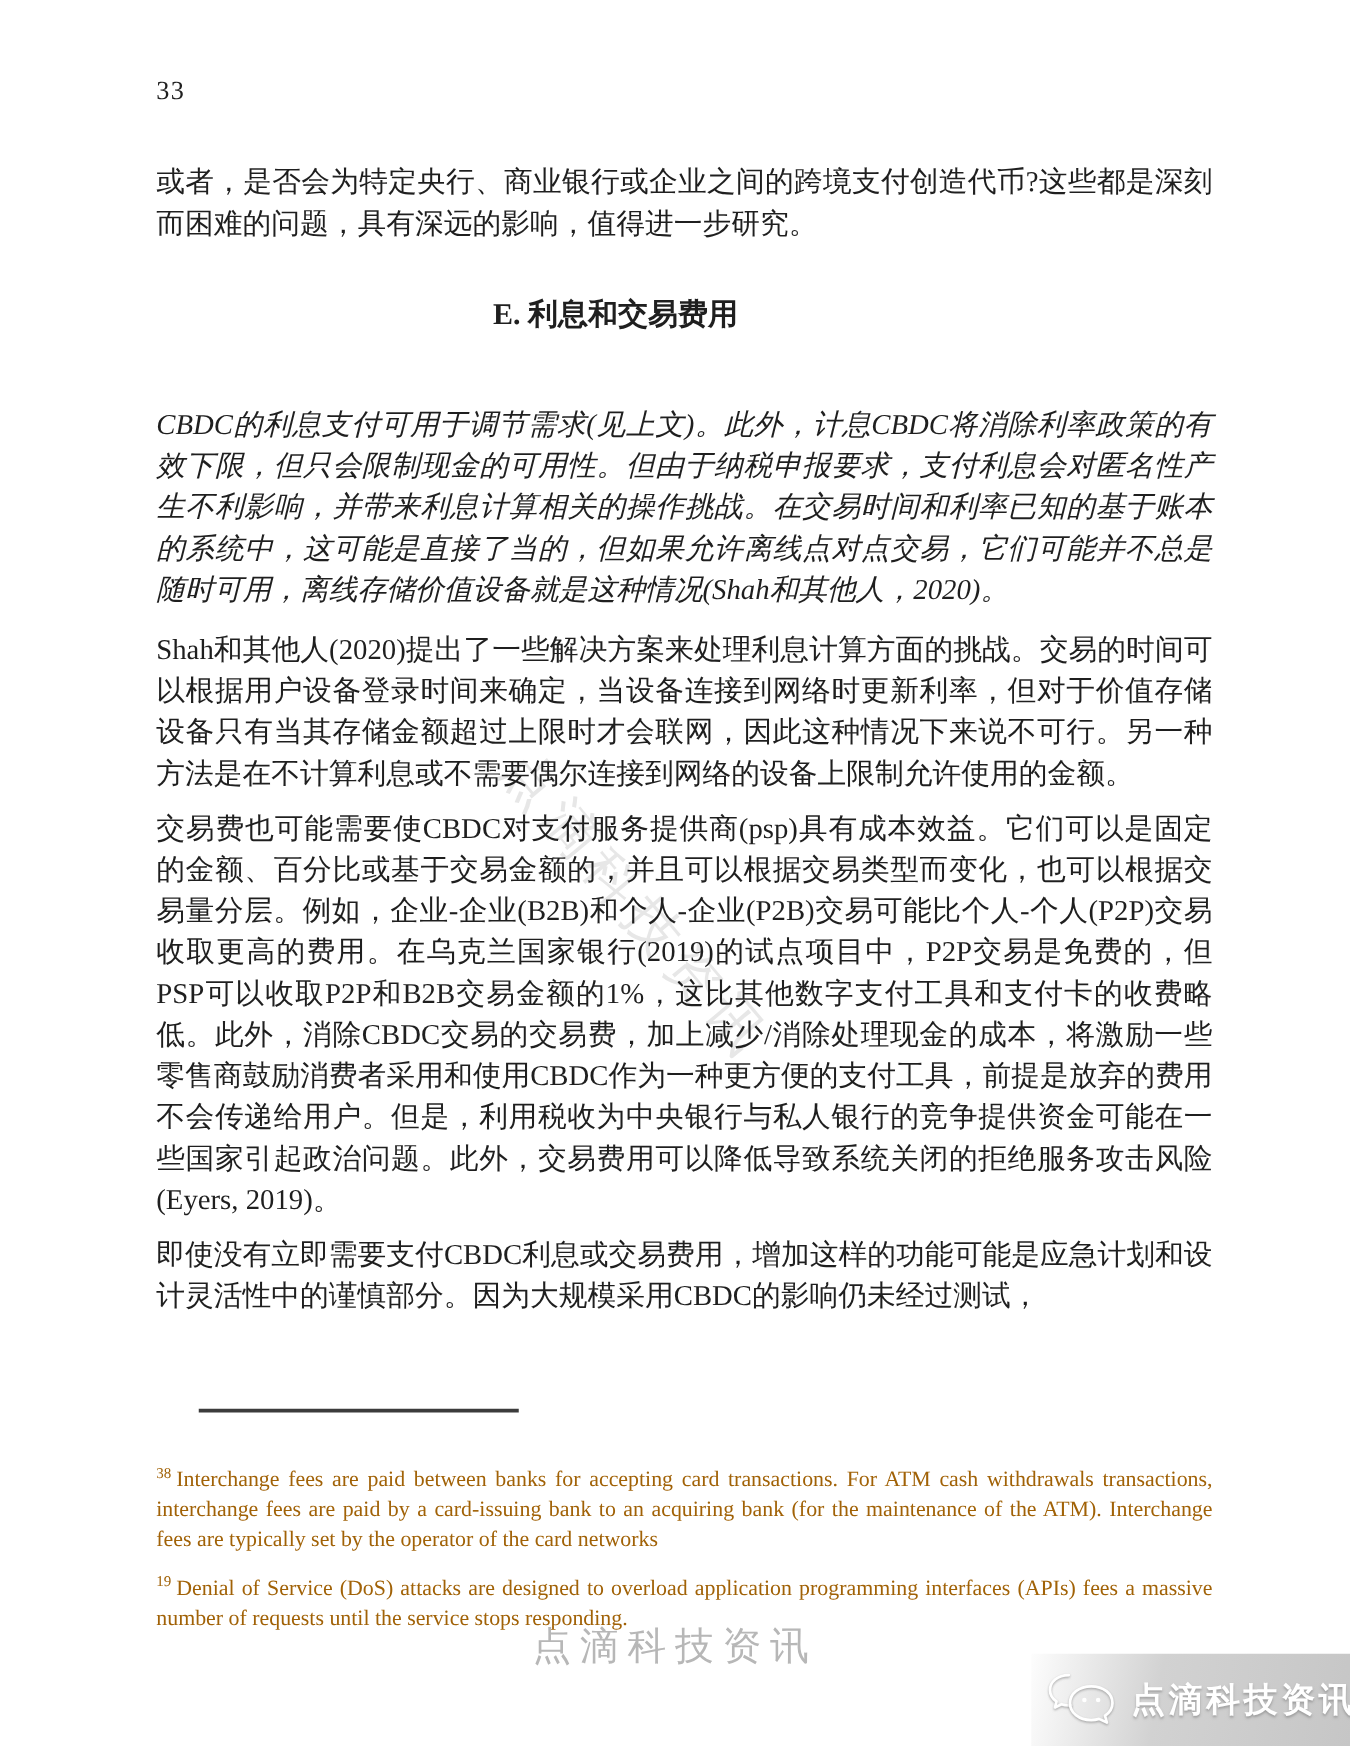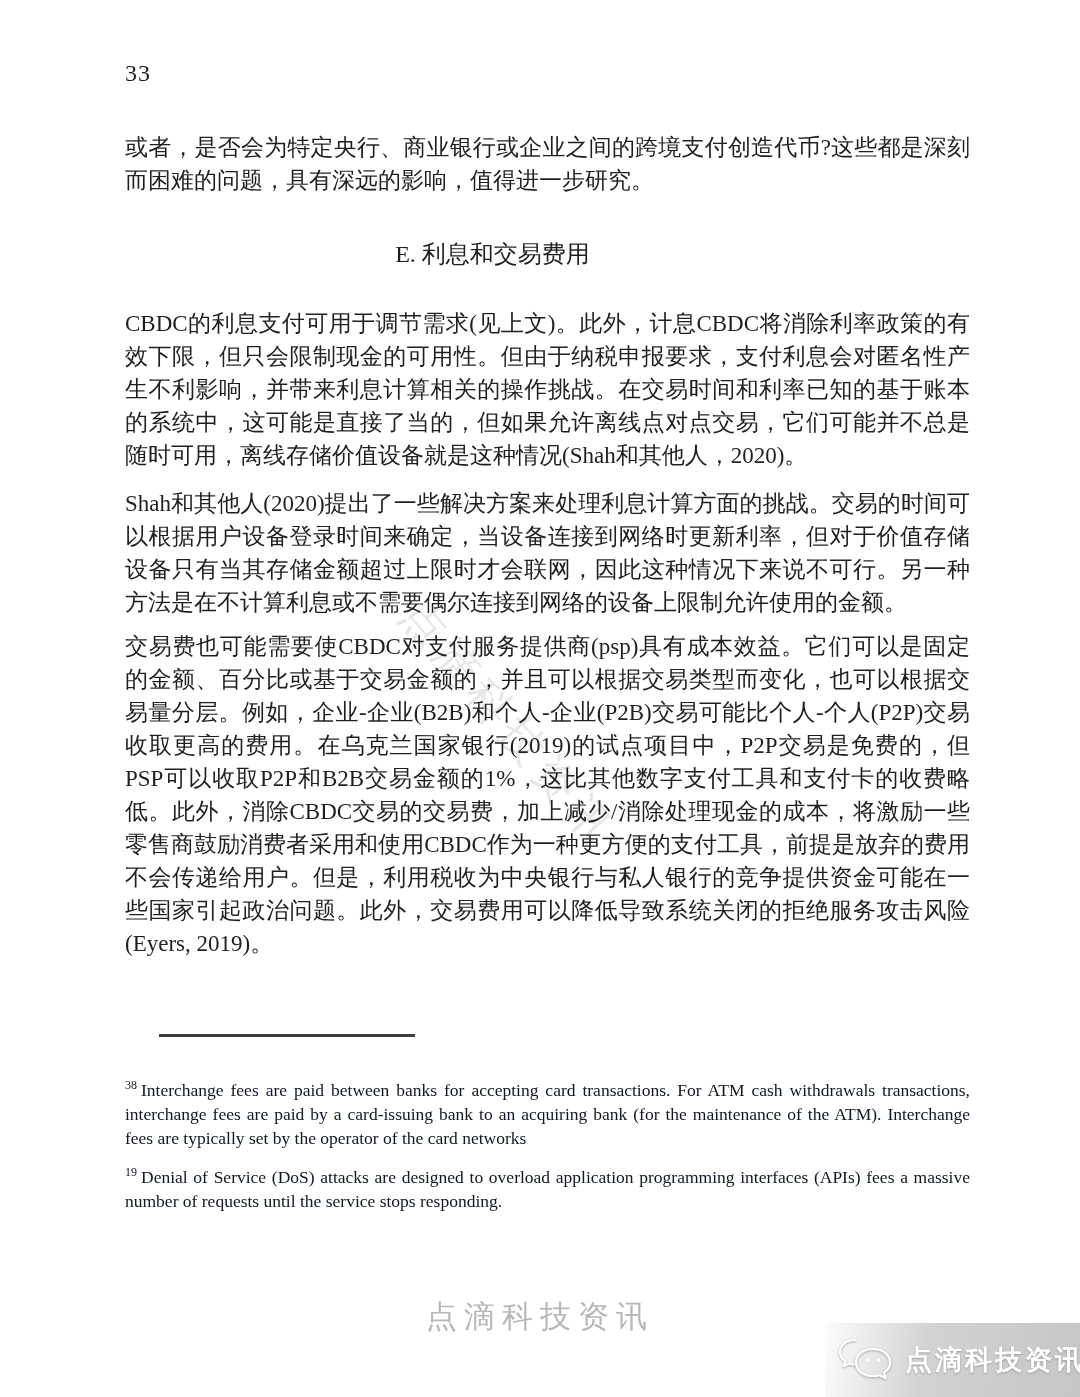--- a/index.html
+++ b/index.html
@@ -11,56 +11,56 @@
     font-family:"Liberation Serif","DejaVu Serif",serif;
     color:#1f1f1f;
   }
   .content{
     position:absolute;
     left:125px;top:0;
     width:845px;
   }
   .page-number{
     margin-top:60px;
-    font-size:24px;
+    font-size:21px;
     letter-spacing:1px;
   }
   .para{
     font-size:23px;
     line-height:33px;
     text-align:justify;
     margin:0;
   }
   .p1{margin-top:44px;font-family:Liberation Serif, serif;}
   .section-heading{
     margin-top:40px;
     margin-right:110px;
     text-align:center;
-    font-weight:normal;
+    font-weight:bold;
     font-size:24px;
     line-height:34px;
   }
-  .p2{margin-top:36px;}
+  .p2{margin-top:54px;font-style:italic;}
   .p3{margin-top:15px;}
   .p4{margin-top:11px;}
   .p5{margin-top:11px;}
   .footnote-rule{
     margin-top:74px;
     margin-left:34px;
     width:256px;
     height:3px;
     background:#3c3c3c;
     border:none;
   }
   .footnote{
     font-size:17.5px;
     line-height:24px;
     text-align:justify;
     margin:0;
-    color:#0f172a;
+    color:#a16207;
   }
   .fn38{margin-top:36px;}
   .fn39{margin-top:10px;}
   .footnote sup{
     font-size:12px;
     margin-right:4px;
   }
   
   .wm-diagonal{
     position:absolute;
@@ -116,20 +116,21 @@
   <div class="content">
     <div class="page-number">33</div>
 
     <p class="para p1">或者，是否会为特定央行、商业银行或企业之间的跨境支付创造代币?这些都是深刻而困难的问题，具有深远的影响，值得进一步研究。</p>
 
     <div class="section-heading">E.  利息和交易费用</div>
 
     <p class="para p2">CBDC的利息支付可用于调节需求(见上文)。此外，计息CBDC将消除利率政策的有效下限，但只会限制现金的可用性。但由于纳税申报要求，支付利息会对匿名性产生不利影响，并带来利息计算相关的操作挑战。在交易时间和利率已知的基于账本的系统中，这可能是直接了当的，但如果允许离线点对点交易，它们可能并不总是随时可用，离线存储价值设备就是这种情况(Shah和其他人，2020)。</p>
     <p class="para p3">Shah和其他人(2020)提出了一些解决方案来处理利息计算方面的挑战。交易的时间可以根据用户设备登录时间来确定，当设备连接到网络时更新利率，但对于价值存储设备只有当其存储金额超过上限时才会联网，因此这种情况下来说不可行。另一种方法是在不计算利息或不需要偶尔连接到网络的设备上限制允许使用的金额。</p>
     <p class="para p4">交易费也可能需要使CBDC对支付服务提供商(psp)具有成本效益。它们可以是固定的金额、百分比或基于交易金额的，并且可以根据交易类型而变化，也可以根据交易量分层。例如，企业-企业(B2B)和个人-企业(P2B)交易可能比个人-个人(P2P)交易收取更高的费用。在乌克兰国家银行(2019)的试点项目中，P2P交易是免费的，但PSP可以收取P2P和B2B交易金额的1%，这比其他数字支付工具和支付卡的收费略低。此外，消除CBDC交易的交易费，加上减少/消除处理现金的成本，将激励一些零售商鼓励消费者采用和使用CBDC作为一种更方便的支付工具，前提是放弃的费用不会传递给用户。但是，利用税收为中央银行与私人银行的竞争提供资金可能在一些国家引起政治问题。此外，交易费用可以降低导致系统关闭的拒绝服务攻击风险(Eyers, 2019)。</p>
+    <p class="para p5">即使没有立即需要支付CBDC利息或交易费用，增加这样的功能可能是应急计划和设计灵活性中的谨慎部分。因为大规模采用CBDC的影响仍未经过测试，</p>
 
     <div class="footnote-rule"></div>
 
     <p class="footnote fn38"><sup>38</sup><span>Interchange fees are paid between banks for accepting card transactions. For ATM cash withdrawals transactions, interchange fees are paid by a card-issuing bank to an acquiring bank (for the maintenance of the ATM). Interchange fees are typically set by the operator of the card networks</span></p>
 
     <p class="footnote fn39"><sup>19</sup><span>Denial of Service (DoS) attacks are designed to overload application programming interfaces (APIs) fees a massive number of requests until the service stops responding.</span></p>
   </div>
 
   <div class="wm-center">点滴科技资讯</div>
 

